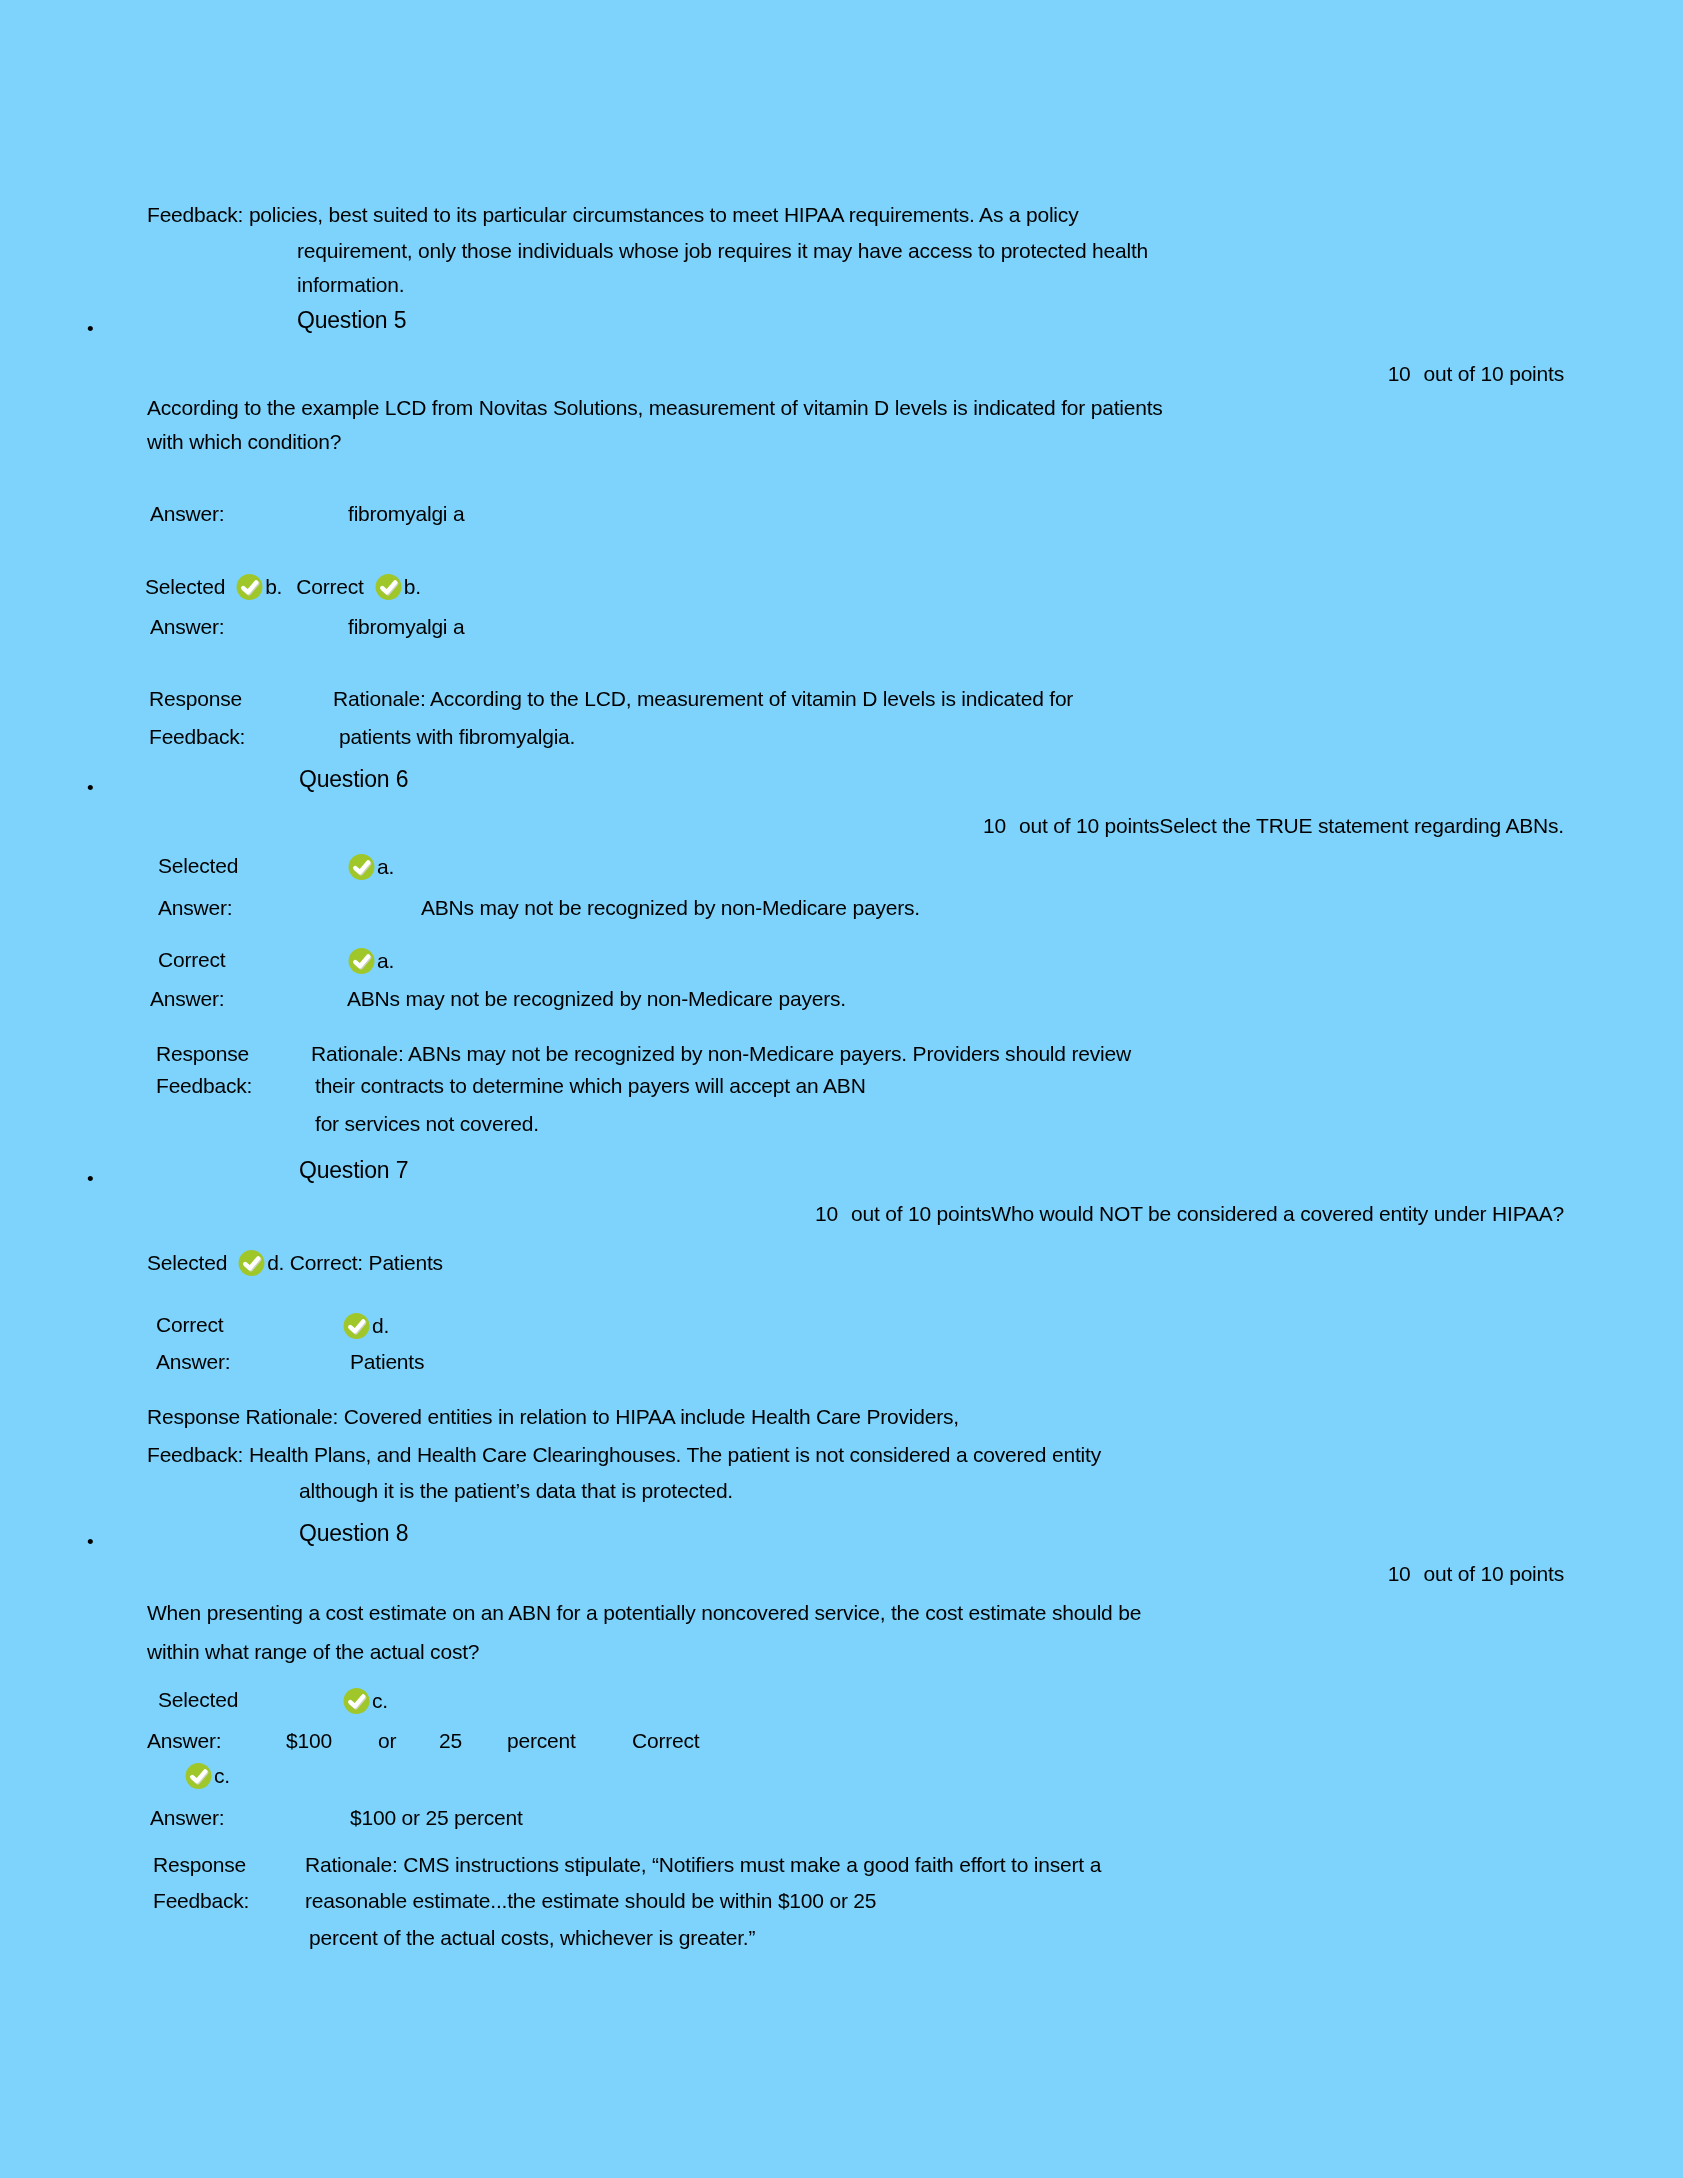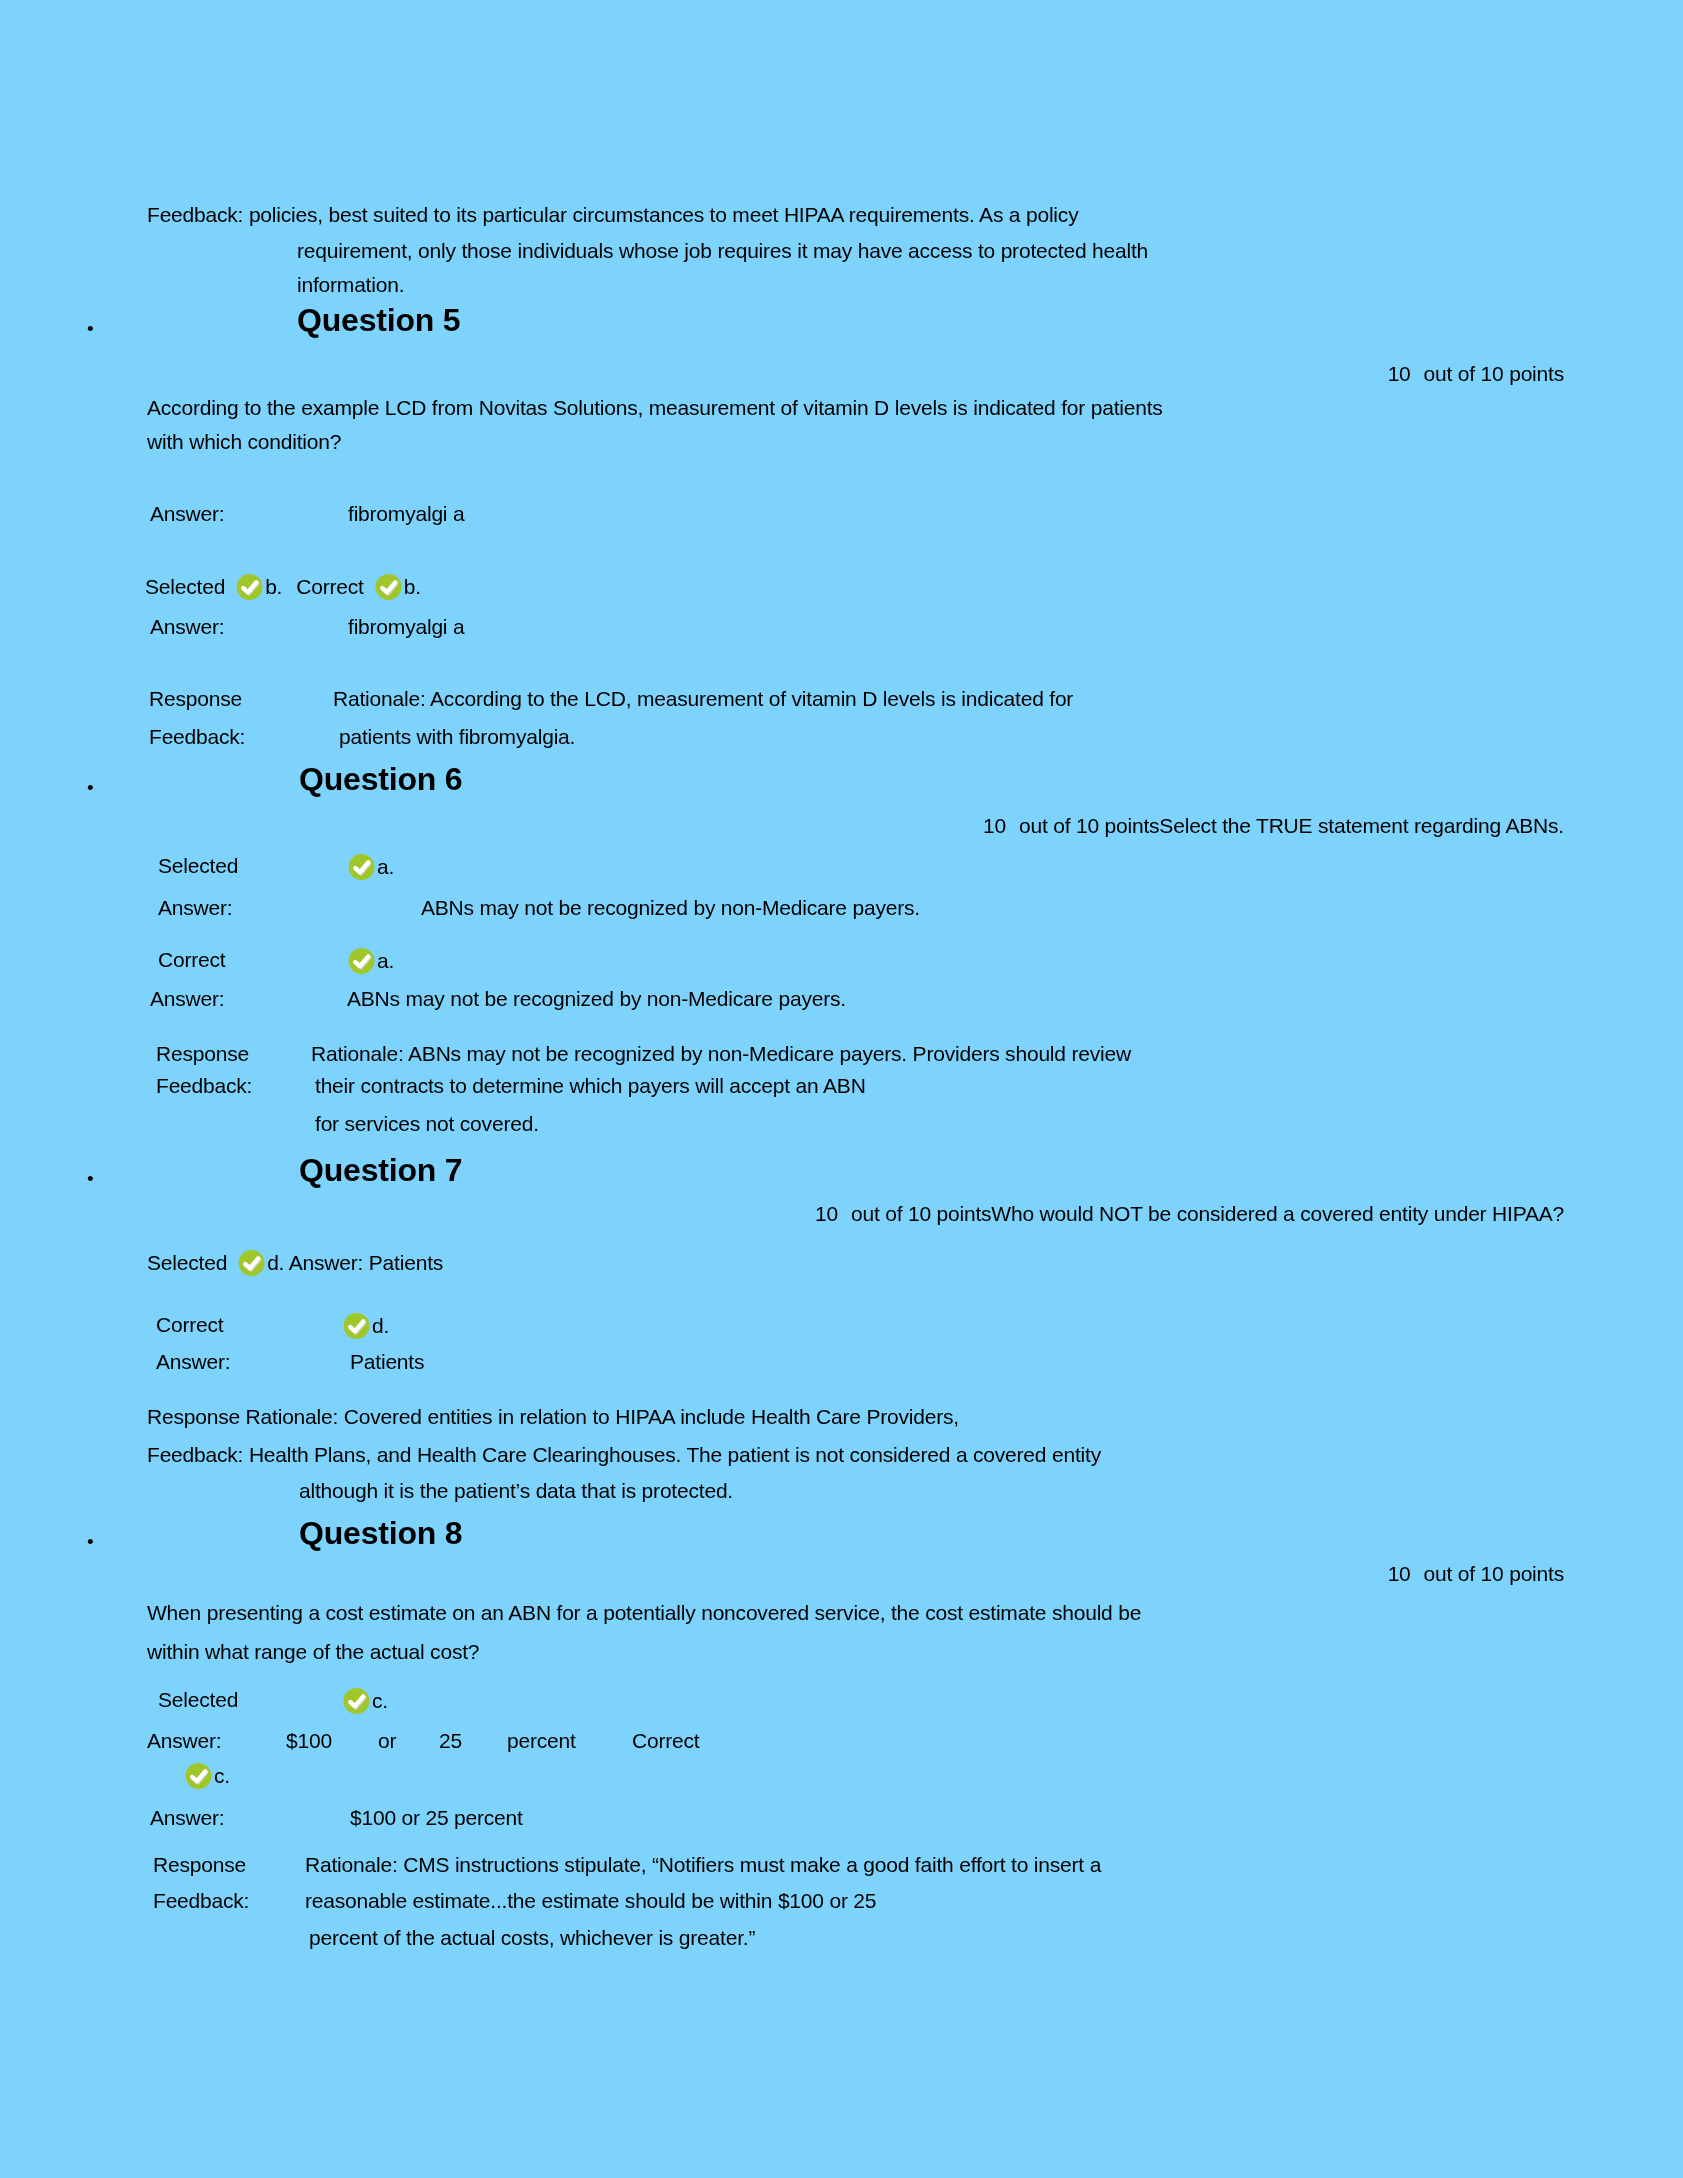--- a/index.html
+++ b/index.html
@@ -13,22 +13,22 @@
   }
   .t {
     position:absolute;
     white-space:nowrap;
     font-size:21px;
     line-height:27px;
     letter-spacing:-0.2px;
     color:#000000;
   }
   .hd {
-    font-weight:700;
-    font-size:32px;
+    font-weight:400;
+    font-size:23px;
     letter-spacing:-0.2px;
   }
   .bullet {
     font-size:19px;
   }
   .pts { text-align:right; }
   .score { display:inline-block; margin-right:13px; }
   .ic {
     width:29px; height:30px;
     vertical-align:-8px;
@@ -113,21 +113,21 @@
   <div class="t hd" style="left:299px; top:1157px;">Question 7</div>
   <div class="t pts" style="right:119px; top:1200px;">
     <span class="score">10</span><span>out of 10 pointsWho would NOT be considered a covered entity under HIPAA?</span>
   </div>
 
   <div class="t" style="left:147px; top:1248px;">
     <span>Selected</span><svg class="ic ml10" viewBox="0 0 28 28">
         <circle cx="14" cy="14" r="12.5" fill="#9fc72a"></circle>
         <path d="M8 15 L12.5 19 L20.5 9.5" fill="none" stroke-width="4.2" stroke-linecap="round" stroke-linejoin="round" transform="translate(0.9,1.1)" stroke="#cfd4c6"></path>
         <path d="M8 15 L12.5 19 L20.5 9.5" fill="none" stroke-width="4.2" stroke-linecap="round" stroke-linejoin="round" stroke="#ffffff"></path>
-      </svg><span>d. Answer: Patients</span>
+      </svg><span>d. Correct: Patients</span>
   </div>
 
   <div class="t" style="left:156px; top:1311px;">Correct</div>
   <div class="t" style="left:342px; top:1311px;"><svg class="ic" viewBox="0 0 28 28">
         <circle cx="14" cy="14" r="12.5" fill="#9fc72a"></circle>
         <path d="M8 15 L12.5 19 L20.5 9.5" fill="none" stroke-width="4.2" stroke-linecap="round" stroke-linejoin="round" transform="translate(0.9,1.1)" stroke="#cfd4c6"></path>
         <path d="M8 15 L12.5 19 L20.5 9.5" fill="none" stroke-width="4.2" stroke-linecap="round" stroke-linejoin="round" stroke="#ffffff"></path>
       </svg><span>d.</span></div>
 
   <div class="t" style="left:156px; top:1348px;">Answer:</div>

